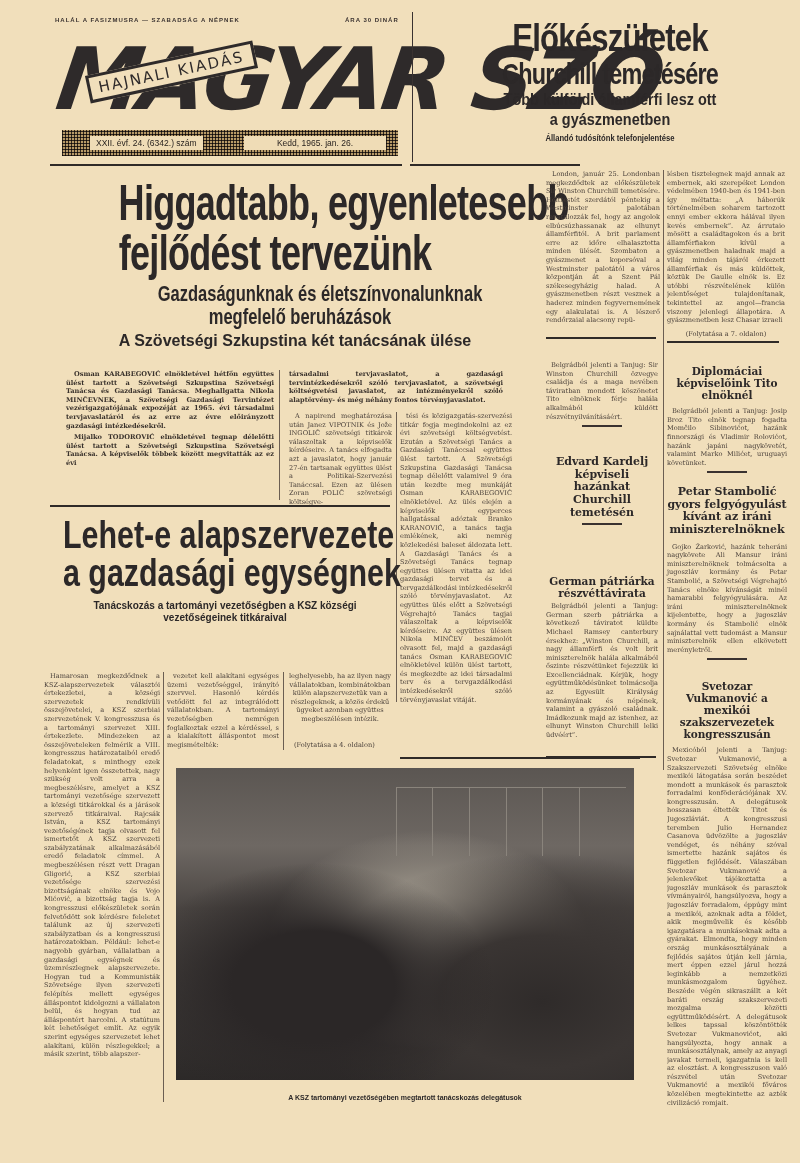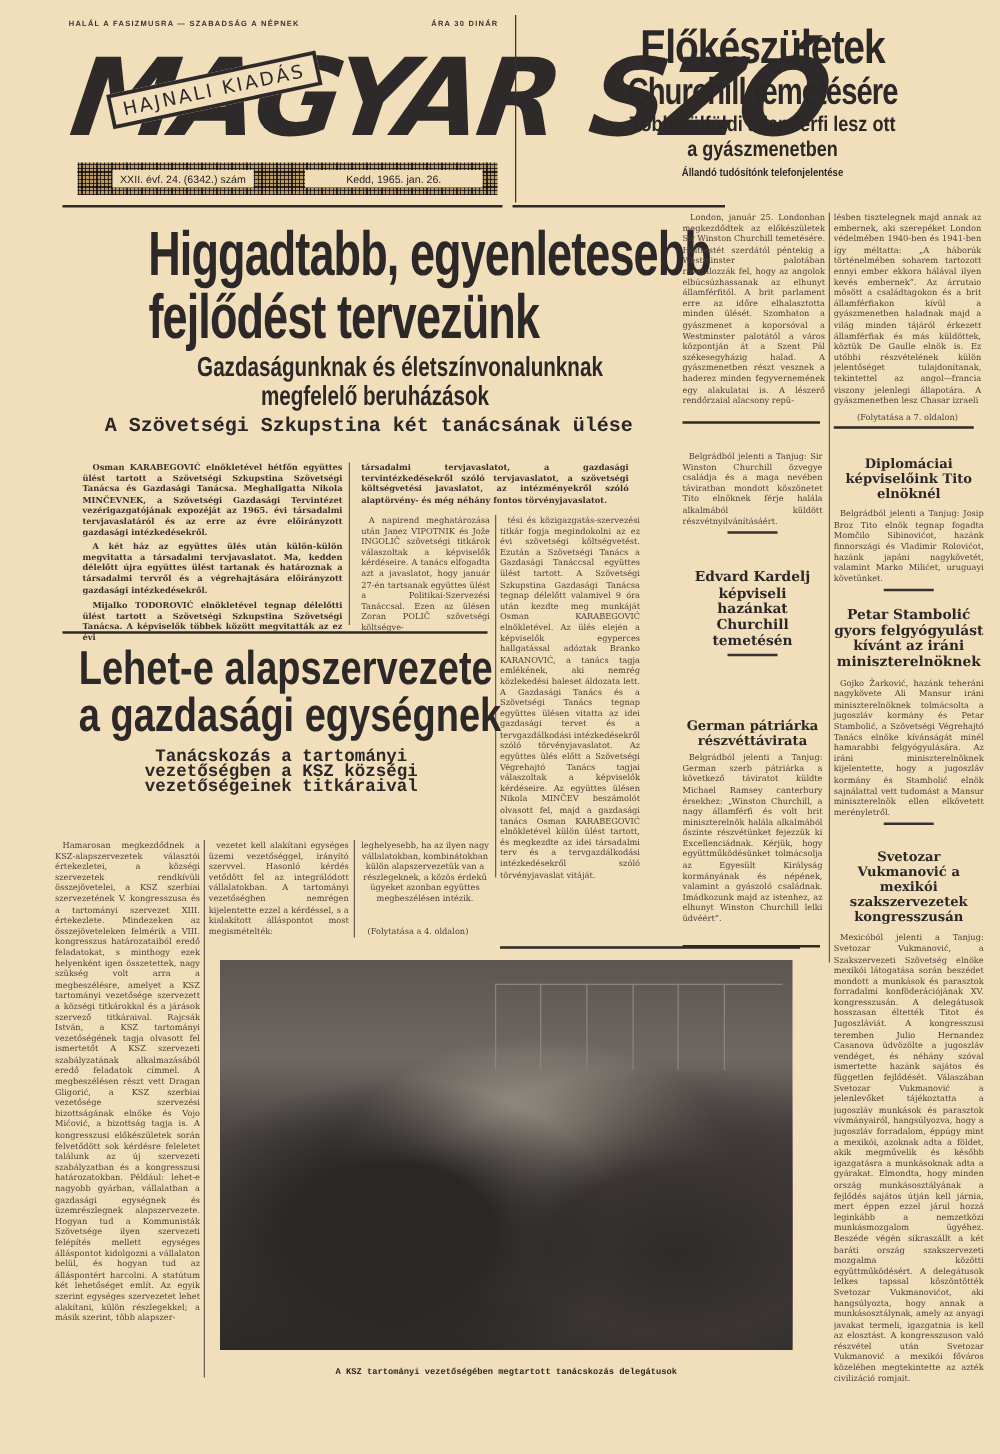--- a/index.html
+++ b/index.html
@@ -10,21 +10,21 @@
   .masthead-title{font-family:"DejaVu Sans",sans-serif;font-weight:900;font-style:italic;font-size:86px;
        letter-spacing:-3px;color:#2e2a2a;transform:skewX(-8deg);line-height:1;}
   .edition-stamp{border:3px solid #2e2a2a;background:#f1dfbb;font-family:"DejaVu Sans",sans-serif;
        font-size:15px;letter-spacing:2px;padding:2px 8px;transform:rotate(-12deg);color:#2e2a2a;}
   .issue-bar{background:repeating-linear-gradient(90deg,#3a3230 0 1px,#d8c6a2 1px 3px),
        repeating-linear-gradient(0deg,#3a3230 0 1px,#d8c6a2 1px 3px);background-blend-mode:multiply;}
   .issue-box{background:#efdcb6;font-family:"Liberation Sans",sans-serif;font-size:8.5px;padding:2px 6px;}
   .rule{background:#2f2a27;}
   .vrule{background:#6b5e52;width:1px;}
   .cond{font-family:"Liberation Sans",sans-serif;font-weight:bold;color:#2c2828;transform-origin:left top;}
-  .slab{font-family:Liberation Mono, monospace;font-weight:bold;color:#2c2828;}
+  .slab{font-family:Liberation Sans, sans-serif;font-weight:bold;color:#2c2828;}
   .body{font-family:"DejaVu Serif",serif;font-size:6.6px;line-height:8.6px;color:#4a403a;text-align:justify;}
   .body.bold{font-weight:bold;color:#3a322c;}
   .sub-head{font-family:"DejaVu Serif",serif;font-weight:bold;text-align:center;color:#2c2828;line-height:1.15;}
   .center{text-align:center;}
   .photo{background:
       radial-gradient(ellipse at 30% 70%,#2b2727 0,#2b2727 18%,transparent 40%),
       radial-gradient(ellipse at 80% 75%,#2f2b2a 0,#3a3533 20%,transparent 45%),
       radial-gradient(ellipse at 55% 55%,#bdb6a8 0,#9c958a 20%,transparent 45%),
       linear-gradient(180deg,#5b5652 0%,#6e6863 25%,#4a4542 45%,#3e3a38 70%,#2c2928 100%);}
   .photo .window{position:absolute;top:6%;height:22%;border-left:1px solid #8a847c;border-top:1px solid #8a847c;}
@@ -60,42 +60,41 @@
 <div class="abs" style="left:50px;top:178px;width:490px;">
   <div class="cond center" style="font-size:50px;line-height:50px;letter-spacing:-1px;transform:scaleX(0.72);transform-origin:center top;white-space:nowrap;">Higgadtabb, egyenletesebb</div>
   <div class="cond center" style="font-size:50px;line-height:50px;letter-spacing:-1px;transform:scaleX(0.72);transform-origin:center top;white-space:nowrap;margin-left:-40px;">fejlődést tervezünk</div>
   <div class="cond center" style="font-size:22px;line-height:24px;margin-top:4px;transform:scaleX(0.75);transform-origin:center top;white-space:nowrap;margin-left:50px;">Gazdaságunknak és életszínvonalunknak</div>
   <div class="cond center" style="font-size:22px;line-height:22px;transform:scaleX(0.75);transform-origin:center top;white-space:nowrap;margin-left:10px;">megfelelő beruházások</div>
   <div class="slab center" style="font-size:16px;line-height:22px;margin-top:2px;white-space:nowrap;">A Szövetségi Szkupstina két tanácsának ülése</div>
 </div>
 
 <div class="abs body bold" style="left:66px;top:370px;width:208px;">
   <p style="margin:0 0 3px;text-indent:8px;">Osman KARABEGOVIĆ elnökletével hétfőn együttes ülést tartott a Szövetségi Szkupstina Szövetségi Tanácsa és Gazdasági Tanácsa. Meghallgatta Nikola MINČEVNEK, a Szövetségi Gazdasági Tervintézet vezérigazgatójának expozéját az 1965. évi társadalmi tervjavaslatáról és az erre az évre előirányzott gazdasági intézkedésekről.</p>
-  <p style="margin:0 0 4px;text-indent:8px;">A két ház az együttes ülés után külön-külön megvitatta a társadalmi tervjavaslatot. Ma, kedden délelőtt újra együttes ülést tartanak és határoznak a társadalmi tervről és a végrehajtására előirányzott gazdasági intézkedésekről.</p>
   <p style="margin:0;text-indent:8px;">Mijalko TODOROVIĆ elnökletével tegnap délelőtti ülést tartott a Szövetségi Szkupstina Szövetségi Tanácsa. A képviselők többek között megvitatták az ez évi</p>
 </div>
 <div class="abs vrule" style="left:279px;top:370px;height:130px;"></div>
 <div class="abs body bold" style="left:289px;top:370px;width:214px;">társadalmi tervjavaslatot, a gazdasági tervintézkedésekről szóló tervjavaslatot, a szövetségi költségvetési javaslatot, az intézményekről szóló alaptörvény- és még néhány fontos törvényjavaslatot.</div>
 
 <div class="abs body" style="left:289px;top:412px;width:103px;text-indent:6px;">A napirend meghatározása után Janez VIPOTNIK és Jože INGOLIČ szövetségi titkárok válaszoltak a képviselők kérdéseire. A tanács elfogadta azt a javaslatot, hogy január 27-én tartsanak együttes ülést a Politikai-Szervezési Tanáccsal. Ezen az ülésen Zoran POLIČ szövetségi költségve-</div>
 <div class="abs vrule" style="left:396px;top:412px;height:290px;"></div>
 <div class="abs body" style="left:400px;top:412px;width:112px;text-indent:6px;height:330px;overflow:hidden;">tési és közigazgatás-szervezési titkár fogja megindokolni az ez évi szövetségi költségvetést. Ezután a Szövetségi Tanács a Gazdasági Tanáccsal együttes ülést tartott. A Szövetségi Szkupstina Gazdasági Tanácsa tegnap délelőtt valamivel 9 óra után kezdte meg munkáját Osman KARABEGOVIĆ elnökletével. Az ülés elején a képviselők egyperces hallgatással adóztak Branko KARANOVIĆ, a tanács tagja emlékének, aki nemrég közlekedési baleset áldozata lett. A Gazdasági Tanács és a Szövetségi Tanács tegnap együttes ülésen vitatta az idei gazdasági tervet és a tervgazdálkodási intézkedésekről szóló törvényjavaslatot. Az együttes ülés előtt a Szövetségi Végrehajtó Tanács tagjai válaszoltak a képviselők kérdéseire. Az együttes ülésen Nikola MINČEV beszámolót olvasott fel, majd a gazdasági tanács Osman KARABEGOVIĆ elnökletével külön ülést tartott, és megkezdte az idei társadalmi terv és a tervgazdálkodási intézkedésekről szóló törvényjavaslat vitáját.</div>
 <div class="abs slab center" style="left:400px;top:745px;width:112px;font-size:7px;line-height:9px;margin-top:36px;">Beszámolók a 2., 3. és 4. oldalon</div>
 
 <div class="abs rule" style="left:50px;top:505px;width:340px;height:1.5px;"></div>
 
 <div class="abs" style="left:55px;top:516px;width:340px;">
   <div class="cond" style="font-size:38px;line-height:38px;transform:scaleX(0.8);margin-left:8px;white-space:nowrap;">Lehet-e alapszervezete</div>
   <div class="cond" style="font-size:38px;line-height:38px;transform:scaleX(0.8);margin-left:8px;white-space:nowrap;">a gazdasági egységnek</div>
-  <div class="slab center" style="font-size:14px;line-height:12px;margin-top:8px;padding:0 18px;">Tanácskozás a tartományi vezetőségben a KSZ községi vezetőségeinek titkáraival</div>
+  <div class="slab center" style="font-size:10px;line-height:12px;margin-top:8px;padding:0 18px;">Tanácskozás a tartományi vezetőségben a KSZ községi vezetőségeinek titkáraival</div>
 </div>
 
 <div class="abs body" style="left:44px;top:672px;width:116px;text-indent:6px;height:430px;overflow:hidden;">Hamarosan megkezdődnek a KSZ-alapszervezetek választói értekezletei, a községi szervezetek rendkívüli összejövetelei, a KSZ szerbiai szervezetének V. kongresszusa és a tartományi szervezet XIII. értekezlete. Mindezeken az összejöveteleken felmérik a VIII. kongresszus határozataiból eredő feladatokat, s minthogy ezek helyenként igen összetettek, nagy szükség volt arra a megbeszélésre, amelyet a KSZ tartományi vezetősége szervezett a községi titkárokkal és a járások szervező titkáraival. Rajcsák István, a KSZ tartományi vezetőségének tagja olvasott fel ismertetőt A KSZ szervezeti szabályzatának alkalmazásából eredő feladatok címmel. A megbeszélésen részt vett Dragan Gligorić, a KSZ szerbiai vezetősége szervezési bizottságának elnöke és Vojo Mićović, a bizottság tagja is. A kongresszusi előkészületek során felvetődött sok kérdésre feleletet találunk az új szervezeti szabályzatban és a kongresszusi határozatokban. Például: lehet-e nagyobb gyárban, vállalatban a gazdasági egységnek és üzemrészlegnek alapszervezete. Hogyan tud a Kommunisták Szövetsége ilyen szervezeti felépítés mellett egységes álláspontot kidolgozni a vállalaton belül, és hogyan tud az álláspontért harcolni. A statútum két lehetőséget említ. Az egyik szerint egységes szervezetet lehet alakítani, külön részlegekkel; a másik szerint, több alapszer-</div>
 <div class="abs vrule" style="left:163px;top:672px;height:430px;"></div>
-<div class="abs body" style="left:167px;top:672px;width:112px;text-indent:6px;">vezetet kell alakítani egységes üzemi vezetőséggel, irányító szervvel. Hasonló kérdés vetődött fel az integrálódott vállalatokban. A tartományi vezetőségben nemrégen kijelentette ezzel a kérdéssel, s a kialakított álláspontot most megismételték:</div>
+<div class="abs body" style="left:167px;top:672px;width:112px;text-indent:6px;">vezetet kell alakítani egységes üzemi vezetőséggel, irányító szervvel. Hasonló kérdés vetődött fel az integrálódott vállalatokban. A tartományi vezetőségben nemrégen foglalkoztak ezzel a kérdéssel, s a kialakított álláspontot most megismételték:</div>
 <div class="abs vrule" style="left:283px;top:672px;height:78px;"></div>
 <div class="abs body" style="left:288px;top:672px;width:104px;text-align:center;">leghelyesebb, ha az ilyen nagy vállalatokban, kombinátokban külön alapszervezetük van a részlegeknek, a közös érdekű ügyeket azonban együttes megbeszélésen intézik.</div>
 <div class="abs body" style="left:294px;top:741px;width:100px;">(Folytatása a 4. oldalon)</div>
 
 <div class="abs rule" style="left:400px;top:757px;width:240px;height:1.5px;"></div>
 <div class="abs photo" style="left:176px;top:768px;width:458px;height:312px;">
   <div class="window" style="left:48%;width:8%;"></div>
   <div class="window" style="left:56%;width:8%;"></div>
   <div class="window" style="left:64%;width:8%;"></div>
   <div class="window" style="left:72%;width:8%;"></div>

